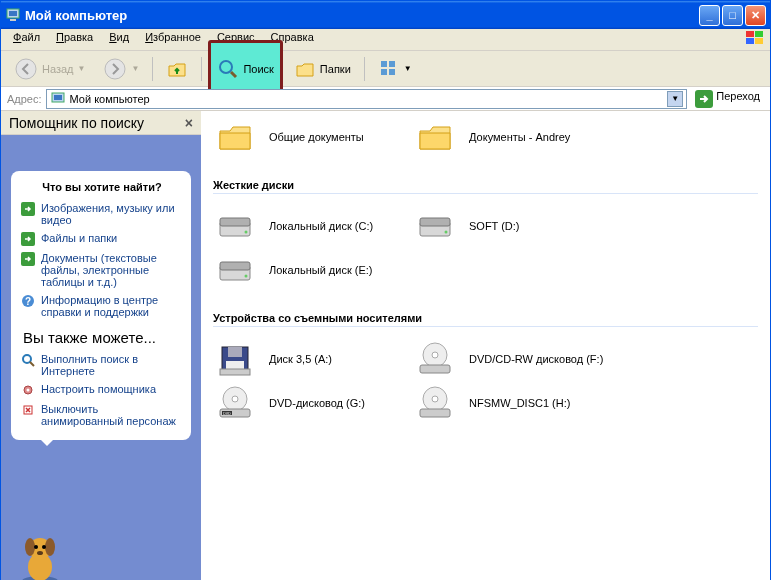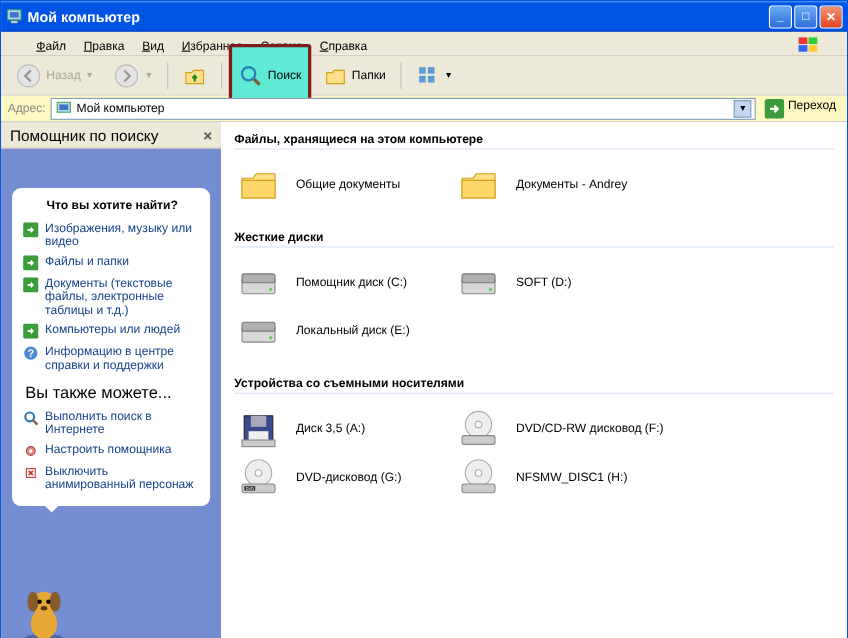--- a/index.html
+++ b/index.html
@@ -4,29 +4,29 @@
 <style>
 * { box-sizing: border-box; margin: 0; padding: 0; }
 body { font-family: Tahoma, sans-serif; font-size: 11px; background: #fff; }
 .window { width: 771px; border: 1px solid #0054e3; background: #ece9d8; }
 .titlebar { height: 28px; background: linear-gradient(#3c8cf0,#0054e3 8%,#0054e3 92%,#0040c0); display: flex; align-items: center; padding: 0 4px; color: #fff; font-weight: bold; font-size: 13px; }
 .titlebar .ticon { width: 16px; height: 16px; margin-right: 4px; }
 .titlebar .spacer { flex: 1; }
 .winbtn { width: 21px; height: 21px; margin-left: 2px; border: 1px solid #fff; border-radius: 3px; display: flex; align-items: center; justify-content: center; font-family: Arial; font-size: 11px; font-weight: bold; color: #fff; cursor: pointer; }
 .winbtn.min, .winbtn.max { background: linear-gradient(#6aa8f5,#2f6fd8); }
 .winbtn.close { background: linear-gradient(#f59575,#e04522); }
-.menubar { height: 22px; background: #ece9d8; display: flex; align-items: flex-end; padding: 0 24px; border-bottom: 1px solid #d4d0c8; }
+.menubar { height: 22px; background: #ece9d8; display: flex; align-items: flex-start; padding: 0 4px; border-bottom: 1px solid #d4d0c8; }
 .menuitem { padding: 2px 8px; cursor: pointer; }
 .menuitem u { text-decoration: underline; }
 .menubar .flag { margin-left: auto; width: 22px; height: 18px; }
 .toolbar { height: 36px; background: #ece9d8; display: flex; align-items: center; padding: 0 6px; gap: 4px; border-bottom: 1px solid #d4d0c8; }
 .tbtn { display: flex; align-items: center; gap: 4px; padding: 15px 6px; border: 1px solid transparent; border-radius: 3px; cursor: pointer; color: #aca899; }
 .tbtn.enabled { color: #000; }
 .tsep { width: 1px; height: 24px; background: #c0c0c0; margin: 0 2px; }
-.addressbar { height: 24px; background: #fef9c3; display: flex; align-items: center; padding: 0 6px; gap: 4px; border-bottom: 1px solid #d4d0c8; }
+.addressbar { height: 24px; background: #ffffff; display: flex; align-items: center; padding: 0 6px; gap: 4px; border-bottom: 1px solid #d4d0c8; }
 .addrlabel { color: #888; }
 .addrinput { flex: 1; height: 20px; border: 1px solid #7f9db9; background: #fff; display: flex; align-items: center; padding: 0 3px; gap: 4px; }
 .addrinput .dd { margin-left: auto; width: 16px; height: 16px; background: #c4d5ef; border: 1px solid #7f9db9; display: flex; align-items: center; justify-content: center; font-size: 8px; cursor: pointer; }
 .gobtn { display: flex; gap: 3px; padding: 2px 4px; cursor: pointer; }
 .body { display: flex; background: #fff; height: 480px; }
 .sidebar { width: 200px; background: #748cd0; display: flex; flex-direction: column; }
 .sidehdr { height: 24px; background: #ece9d8; border-bottom: 1px solid #d4d0c8; display: flex; align-items: center; padding: 0 8px; font-size: 14px; }
 .sidehdr .x { margin-left: auto; font-family: Arial; font-weight: bold; cursor: pointer; color: #555; }
 .sidecontent { flex: 1; padding: 10px 0 0 0; position: relative; display: flex; flex-direction: column; }
 .balloon { background: #fff; border-radius: 8px; margin: 26px 10px 0 10px; padding: 10px 8px 10px 10px; font-size: 11px; color: #000; position: relative; }
@@ -172,27 +172,20 @@
               </div>
               <div class="opt">
                 <svg class="arrow" viewBox="0 0 14 14">
                   <rect width="14" height="14" rx="2" fill="#3c9c3c"></rect>
                   <path d="M4 7h5m-2-2l2 2-2 2" fill="none" stroke="#fff" stroke-width="1.5"></path>
                 </svg>
                 <span>Документы (текстовые файлы, электронные таблицы и т.д.)</span>
               </div>
               <div class="opt">
                 <svg class="arrow" viewBox="0 0 14 14">
-                  <rect width="14" height="14" rx="2" fill="#3c9c3c"></rect>
-                  <path d="M4 7h5m-2-2l2 2-2 2" fill="none" stroke="#fff" stroke-width="1.5"></path>
-                </svg>
-                <span>Компьютеры или людей</span>
-              </div>
-              <div class="opt">
-                <svg class="arrow" viewBox="0 0 14 14">
                   <circle cx="7" cy="7" r="6" fill="#4a8cd4"></circle>
                   <text x="7" y="11" text-anchor="middle" fill="#fff" font-size="10" font-weight="bold">?</text>
                 </svg>
                 <span>Информацию в центре справки и поддержки</span>
               </div>
             </div>
           <div class="also" style="color:#000;padding:8px 0 4px 2px">Вы также можете...</div>
           <div id="alsos">
               <div class="opt">
                 <svg class="arrow" viewBox="0 0 14 14">
@@ -225,21 +218,20 @@
               <ellipse cx="15" cy="16" rx="5" ry="9" fill="#8b5a2b"></ellipse>
               <ellipse cx="35" cy="16" rx="5" ry="9" fill="#8b5a2b"></ellipse>
               <circle cx="21" cy="16" r="2" fill="#000"></circle>
               <circle cx="29" cy="16" r="2" fill="#000"></circle>
               <ellipse cx="25" cy="22" rx="3" ry="2" fill="#5a3a1a"></ellipse>
             </svg>
         </div>
       </div>
     </div>
     <div class="content" id="content">
-        <div class="grouphdr">Файлы, хранящиеся на этом компьютере</div>
         <div class="items">
           <div class="item">
             <svg class="icn" viewBox="0 0 36 36">
               <path d="M3 12h10l3-4h17v22H3z" fill="#fce08a" stroke="#d4a017"></path>
               <path d="M3 14h30v16H3z" fill="#fdd76a" stroke="#d4a017"></path>
             </svg>
             <span>Общие документы</span>
           </div>
           <div class="item">
             <svg class="icn" viewBox="0 0 36 36">
@@ -250,21 +242,21 @@
           </div>
         </div>
         <div class="grouphdr">Жесткие диски</div>
         <div class="items">
           <div class="item">
             <svg class="icn" viewBox="0 0 36 36">
               <rect x="3" y="14" width="30" height="14" rx="2" fill="#d8d8d8" stroke="#888"></rect>
               <rect x="3" y="10" width="30" height="8" rx="2" fill="#b0b0b0" stroke="#777"></rect>
               <circle cx="29" cy="24" r="1.5" fill="#6c6"></circle>
             </svg>
-            <span>Помощник диск (C:)</span>
+            <span>Локальный диск (C:)</span>
           </div>
           <div class="item">
             <svg class="icn" viewBox="0 0 36 36">
               <rect x="3" y="14" width="30" height="14" rx="2" fill="#d8d8d8" stroke="#888"></rect>
               <rect x="3" y="10" width="30" height="8" rx="2" fill="#b0b0b0" stroke="#777"></rect>
               <circle cx="29" cy="24" r="1.5" fill="#6c6"></circle>
             </svg>
             <span>SOFT (D:)</span>
           </div>
           <div class="item">

